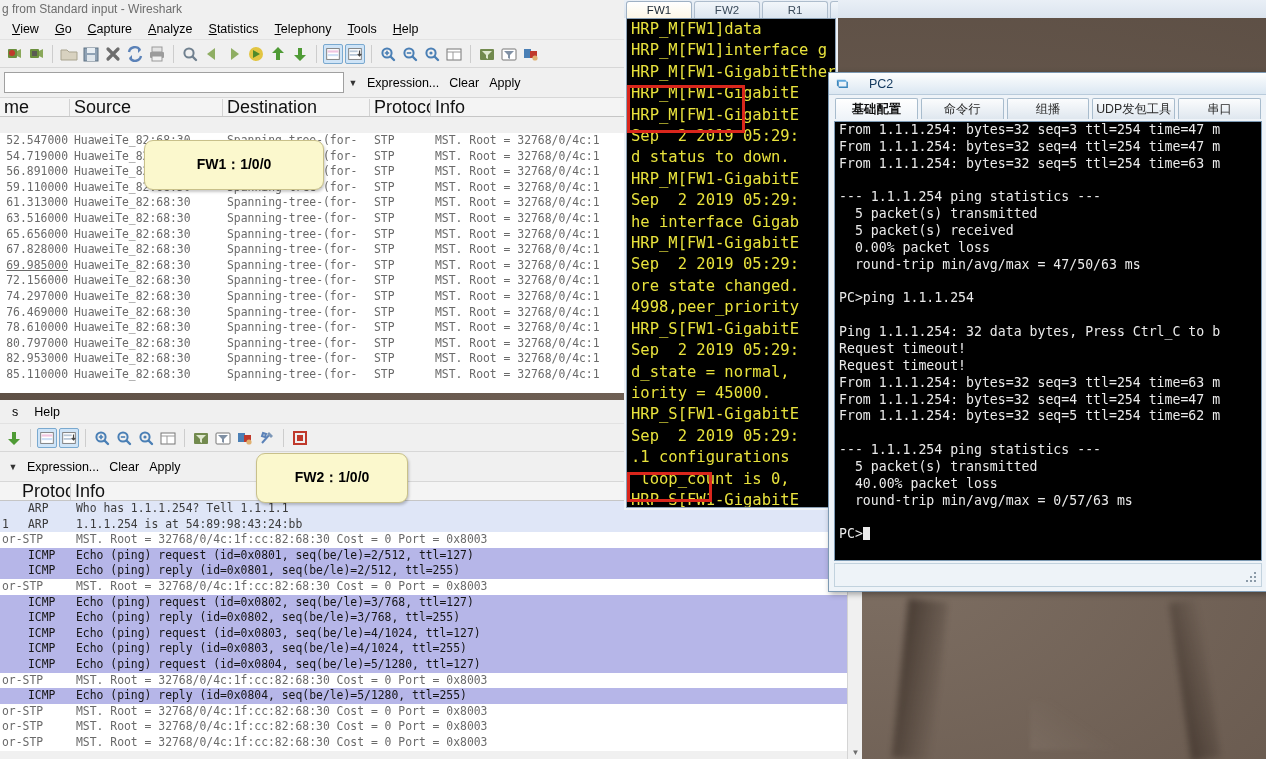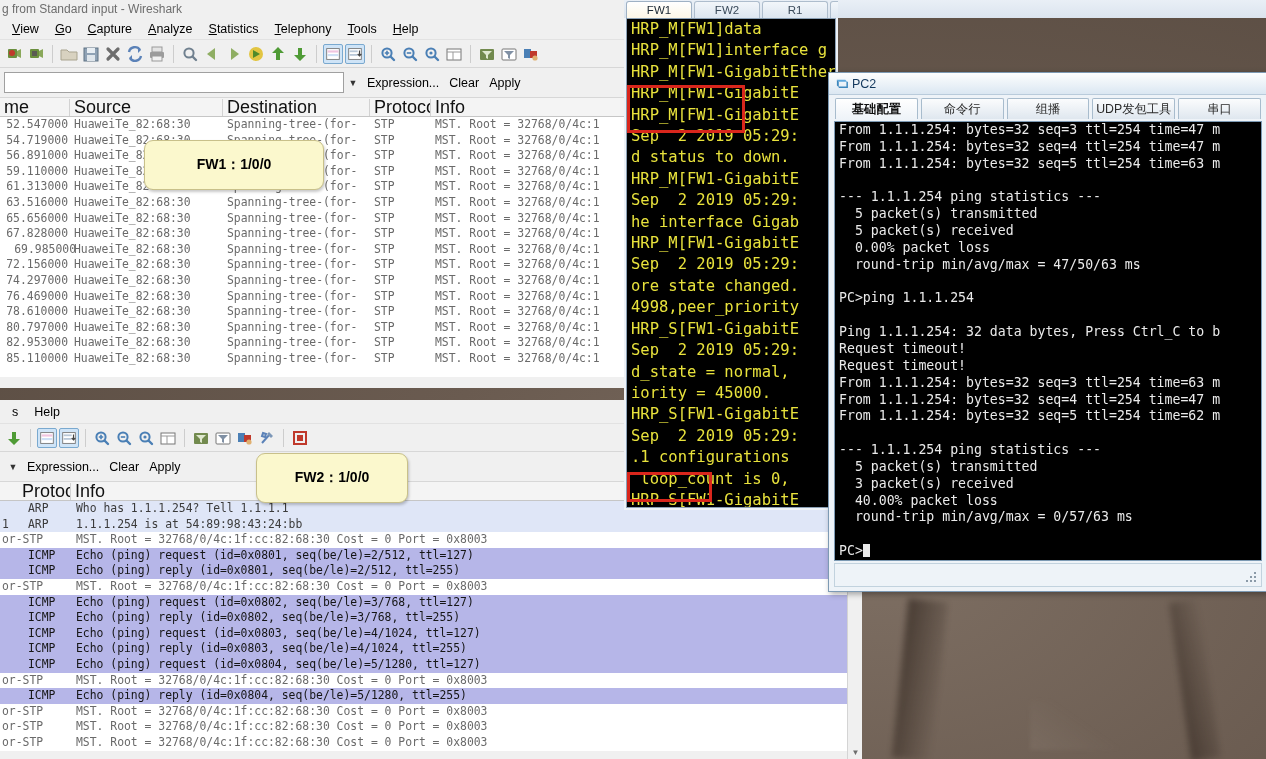--- a/index.html
+++ b/index.html
@@ -137,21 +137,21 @@
   }
 
   
   .pc2-win {
     position: absolute;
     background: #eef3f8;
     border: 1px solid #7d9ab4;
     box-shadow: 2px 2px 6px rgba(0,0,0,0.35);
   }
   .pc2-titlebar {
-    height: 22px; display: flex; align-items: center; gap: 2px;
+    height: 22px; display: flex; align-items: center; gap: 19px;
     padding-left: 6px;
     background: linear-gradient(#fdfefe, #dbe7f2);
     border-bottom: 1px solid #b9cbdb;
   }
   .pc2-icon { width: 15px; height: 14px; position: relative; }
   .pc2-title-text { font-size: 12.5px; color: #13395e; }
   .pc2-tabs {
     display: flex; align-items: flex-end; height: 24px; gap: 3px;
     padding: 0 6px; background: #eef3f8;
   }
@@ -386,21 +386,21 @@
     </div>
 
     <div class="ws-colhdr">
       <div class="ch" style="left:0; width:70px;">me</div>
       <div class="ch" style="left:70px; width:153px;">Source</div>
       <div class="ch" style="left:223px; width:147px;">Destination</div>
       <div class="ch" style="left:370px; width:61px;">Protocol</div>
       <div class="ch" style="left:431px; width:197px; border-right:none;">Info</div>
     </div>
 
-    <div class="ws-list" id="ws-top-list" style="height:260px;">
+    <div class="ws-list" id="ws-top-list" style="height:260px;margin-top:16px;">
         <div class="ws-row stp">
           <div class="cell" style="left: 0px; width: 70px; text-align: right; padding-right: 2px;">52.547000</div>
           <div class="cell" style="left: 70px; width: 153px; padding-left: 4px;">HuaweiTe_82:68:30</div>
           <div class="cell" style="left: 223px; width: 147px; padding-left: 4px;">Spanning-tree-(for-</div>
           <div class="cell" style="left: 370px; width: 61px; padding-left: 4px;">STP</div>
           <div class="cell" style="left: 431px; width: 200px; padding-left: 4px;">MST. Root = 32768/0/4c:1</div>
         </div>
         <div class="ws-row stp">
           <div class="cell" style="left: 0px; width: 70px; text-align: right; padding-right: 2px;">54.719000</div>
           <div class="cell" style="left: 70px; width: 153px; padding-left: 4px;">HuaweiTe_82:68:30</div>
@@ -444,21 +444,21 @@
           <div class="cell" style="left: 431px; width: 200px; padding-left: 4px;">MST. Root = 32768/0/4c:1</div>
         </div>
         <div class="ws-row stp">
           <div class="cell" style="left: 0px; width: 70px; text-align: right; padding-right: 2px;">67.828000</div>
           <div class="cell" style="left: 70px; width: 153px; padding-left: 4px;">HuaweiTe_82:68:30</div>
           <div class="cell" style="left: 223px; width: 147px; padding-left: 4px;">Spanning-tree-(for-</div>
           <div class="cell" style="left: 370px; width: 61px; padding-left: 4px;">STP</div>
           <div class="cell" style="left: 431px; width: 200px; padding-left: 4px;">MST. Root = 32768/0/4c:1</div>
         </div>
         <div class="ws-row stp">
-          <div class="cell" style="left: 8px; width: 70px; text-align: right; padding-right: 2px;">69.985000</div>
+          <div class="cell" style="left: 0px; width: 70px; text-align: right; padding-right: 2px; text-decoration: underline;">69.985000</div>
           <div class="cell" style="left: 70px; width: 153px; padding-left: 4px;">HuaweiTe_82:68:30</div>
           <div class="cell" style="left: 223px; width: 147px; padding-left: 4px;">Spanning-tree-(for-</div>
           <div class="cell" style="left: 370px; width: 61px; padding-left: 4px;">STP</div>
           <div class="cell" style="left: 431px; width: 200px; padding-left: 4px;">MST. Root = 32768/0/4c:1</div>
         </div>
         <div class="ws-row stp">
           <div class="cell" style="left: 0px; width: 70px; text-align: right; padding-right: 2px;">72.156000</div>
           <div class="cell" style="left: 70px; width: 153px; padding-left: 4px;">HuaweiTe_82:68:30</div>
           <div class="cell" style="left: 223px; width: 147px; padding-left: 4px;">Spanning-tree-(for-</div>
           <div class="cell" style="left: 370px; width: 61px; padding-left: 4px;">STP</div>
@@ -788,21 +788,20 @@
         <div class="pc2-line"> </div>
         <div class="pc2-line">Ping 1.1.1.254: 32 data bytes, Press Ctrl_C to b</div>
         <div class="pc2-line">Request timeout!</div>
         <div class="pc2-line">Request timeout!</div>
         <div class="pc2-line">From 1.1.1.254: bytes=32 seq=3 ttl=254 time=63 m</div>
         <div class="pc2-line">From 1.1.1.254: bytes=32 seq=4 ttl=254 time=47 m</div>
         <div class="pc2-line">From 1.1.1.254: bytes=32 seq=5 ttl=254 time=62 m</div>
         <div class="pc2-line"> </div>
         <div class="pc2-line">--- 1.1.1.254 ping statistics ---</div>
         <div class="pc2-line">  5 packet(s) transmitted</div>
-        <div class="pc2-line">  3 packet(s) received</div>
         <div class="pc2-line">  40.00% packet loss</div>
         <div class="pc2-line">  round-trip min/avg/max = 0/57/63 ms</div>
         <div class="pc2-line"> </div>
         <div class="pc2-line">PC&gt;<span class="pc2-cursor"></span></div>
       </div>
 
     <div class="pc2-foot">
       <div class="pc2-grip">
         <i style="left:8px; top:8px;"></i>
         <i style="left:4px; top:8px;"></i>

